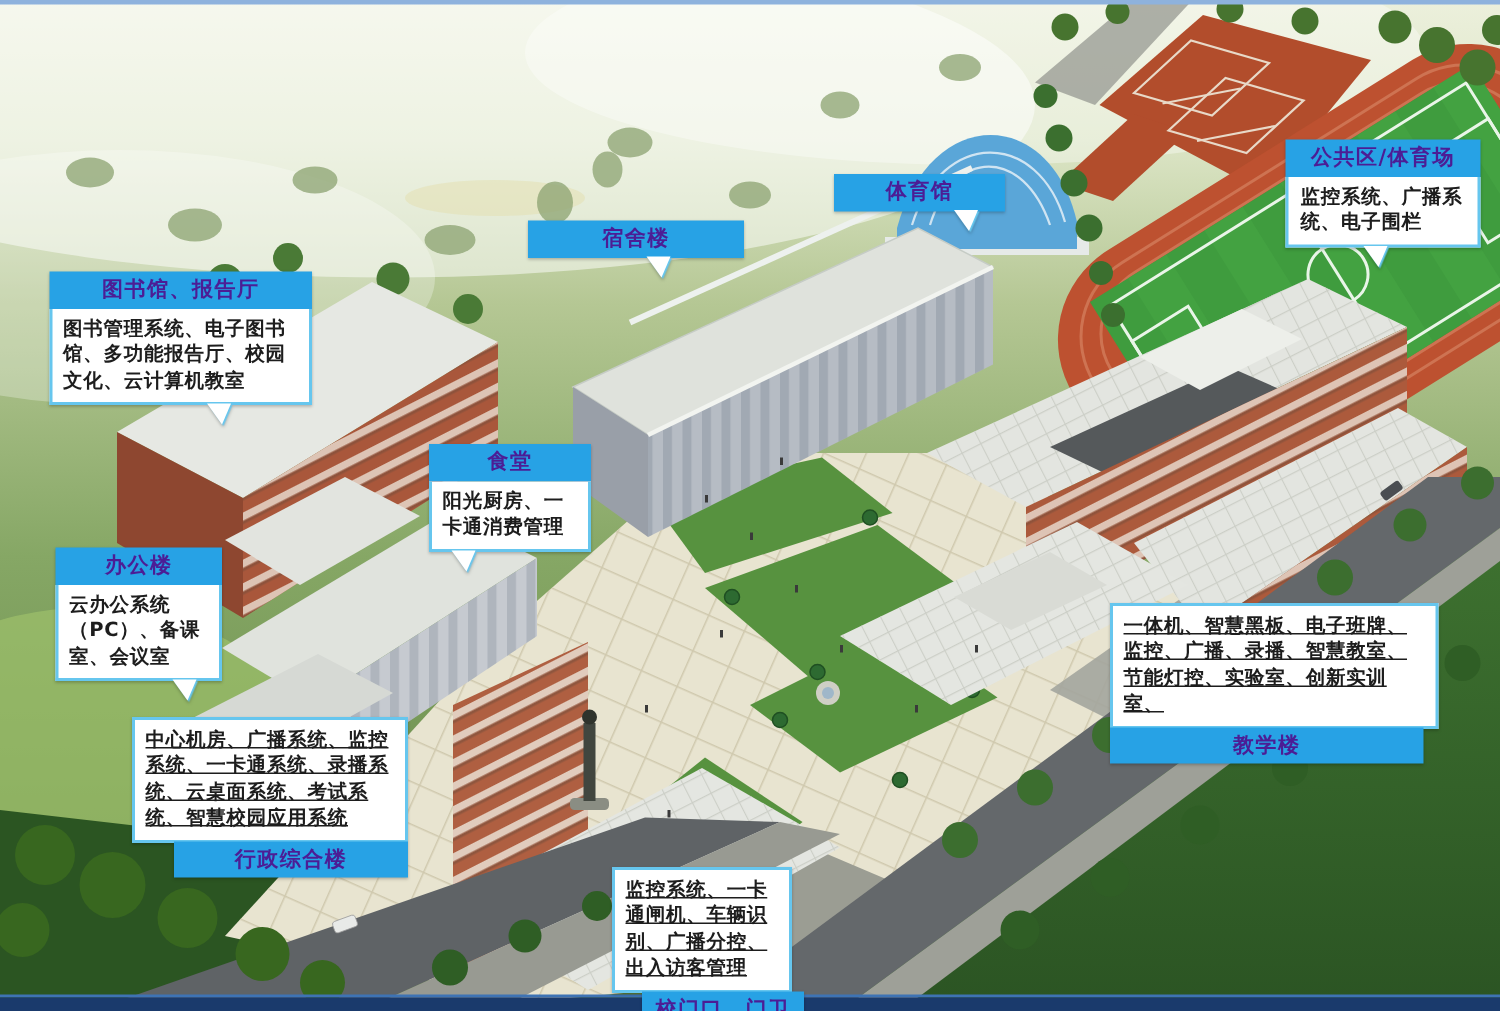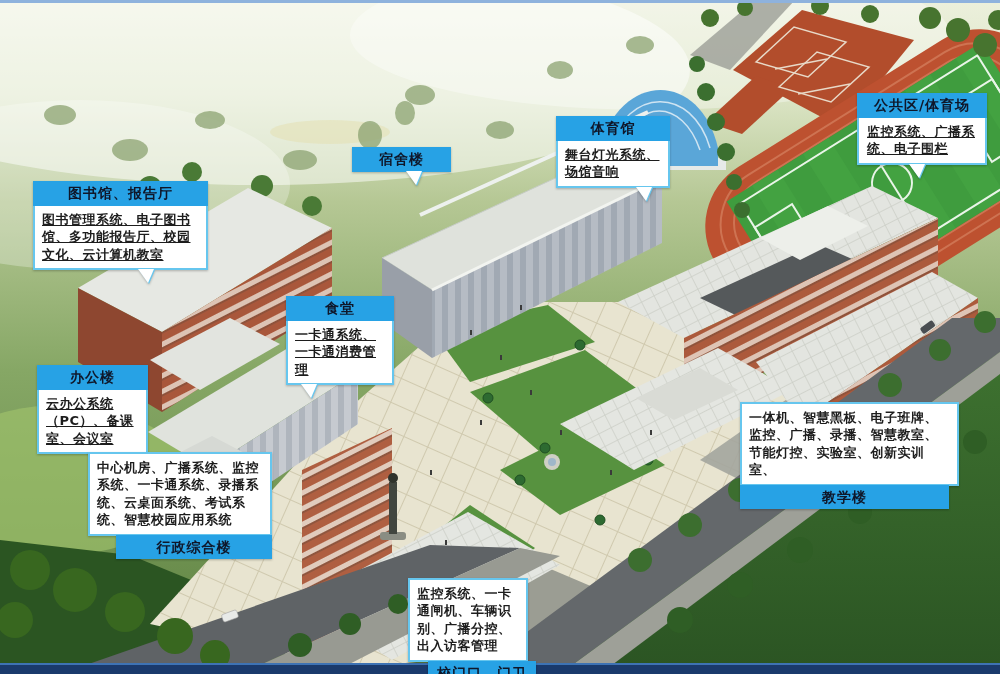--- a/index.html
+++ b/index.html
@@ -3,27 +3,27 @@
 <meta charset="utf-8">
 <style>
   html,body{margin:0;padding:0;}
   body{width:1000px;height:674px;overflow:hidden;position:relative;
        font-family:"DejaVu Sans","Liberation Sans",sans-serif;background:#87A861;}
   .stage{position:absolute;left:0;top:0;width:1000px;height:674px;}
   .stage svg{display:block;}
 
   
   .callout{position:absolute;z-index:5;filter:drop-shadow(0 1px 1px rgba(0,0,0,.25));}
-  .co-head{background:#27A2E5;color:#0f172a;font-weight:bold;font-size:14px;
+  .co-head{background:#27A2E5;color:#4c1d95;font-weight:bold;font-size:14px;
            text-align:center;padding:4px 2px;letter-spacing:1px;line-height:1.2;}
   .co-body{background:#fff;border:2px solid #66C6EE;padding:5px 7px;
            font-size:13px;line-height:1.34;font-weight:700;color:#1d1d1d;
            letter-spacing:.5px;}
-  .callout.head-top .co-body{border-top:none;text-decoration:underline;}
-  .callout.head-bottom .co-body{border:2px solid #66C6EE;}
+  .callout.head-top .co-body{border-top:none;}
+  .callout.head-bottom .co-body{border:2px solid #66C6EE;text-decoration:underline;}
   .co-head.below{margin-top:-1px;}
   .co-tail{position:absolute;bottom:-13px;width:0;height:0;
            border-left:10px solid transparent;border-right:6px solid transparent;
            border-top:14px solid #fff;filter:drop-shadow(1px 1px 0 #66C6EE);}
 </style>
 </head>
 <body>
 
 <div class="stage">
 <svg width="1000" height="674" viewBox="0 0 1000 674" xmlns="http://www.w3.org/2000/svg">
@@ -296,50 +296,49 @@
   <rect x="0" y="665" width="1000" height="9" fill="#1A3A6C"></rect>
 </svg>
 </div>
 
 <div class="callout head-top" style="left:33px;top:181px;width:175px">
   <div class="co-head">图书馆、报告厅</div>
   <div class="co-body">图书管理系统、电子图书馆、多功能报告厅、校园文化、云计算机教室</div>
   <div class="co-tail" style="left:60%"></div>
 </div>
 
-<div class="callout head-top" style="left:352px;top:147px;width:99px">
+<div class="callout head-top" style="left:352px;top:147px;width:144px">
   <div class="co-head">宿舍楼</div>
   <div class="co-tail" style="left:55%"></div>
 </div>
 
 <div class="callout head-top" style="left:556px;top:116px;width:114px">
   <div class="co-head">体育馆</div>
-  <div class="co-body">舞台灯光系统、场馆音响</div>
   <div class="co-tail" style="left:70%"></div>
 </div>
 
 <div class="callout head-top" style="left:857px;top:93px;width:130px">
   <div class="co-head">公共区/体育场</div>
   <div class="co-body" style="padding:5px 8px">监控系统、广播系统、电子围栏</div>
   <div class="co-tail" style="left:40%"></div>
 </div>
 
 <div class="callout head-top" style="left:286px;top:296px;width:108px">
   <div class="co-head">食堂</div>
-  <div class="co-body">一卡通系统、一卡通消费管理</div>
+  <div class="co-body">阳光厨房、一卡通消费管理</div>
   <div class="co-tail" style="left:14%"></div>
 </div>
 
 <div class="callout head-top" style="left:37px;top:365px;width:111px">
   <div class="co-head">办公楼</div>
   <div class="co-body">云办公系统（PC）、备课室、会议室</div>
   <div class="co-tail" style="left:70%"></div>
 </div>
 
-<div class="callout head-bottom" style="left:88px;top:452px;width:184px">
+<div class="callout head-bottom" style="left:88px;top:478px;width:184px">
   <div class="co-body">中心机房、广播系统、监控系统、一卡通系统、录播系统、云桌面系统、考试系统、智慧校园应用系统</div>
   <div class="co-head below" style="margin-left:28px">行政综合楼</div>
 </div>
 
 <div class="callout head-bottom" style="left:740px;top:402px;width:219px">
   <div class="co-body">一体机、智慧黑板、电子班牌、监控、广播、录播、智慧教室、节能灯控、实验室、创新实训室、</div>
   <div class="co-head below" style="width:205px">教学楼</div>
 </div>
 
 <div class="callout head-bottom" style="left:408px;top:578px;width:120px">

